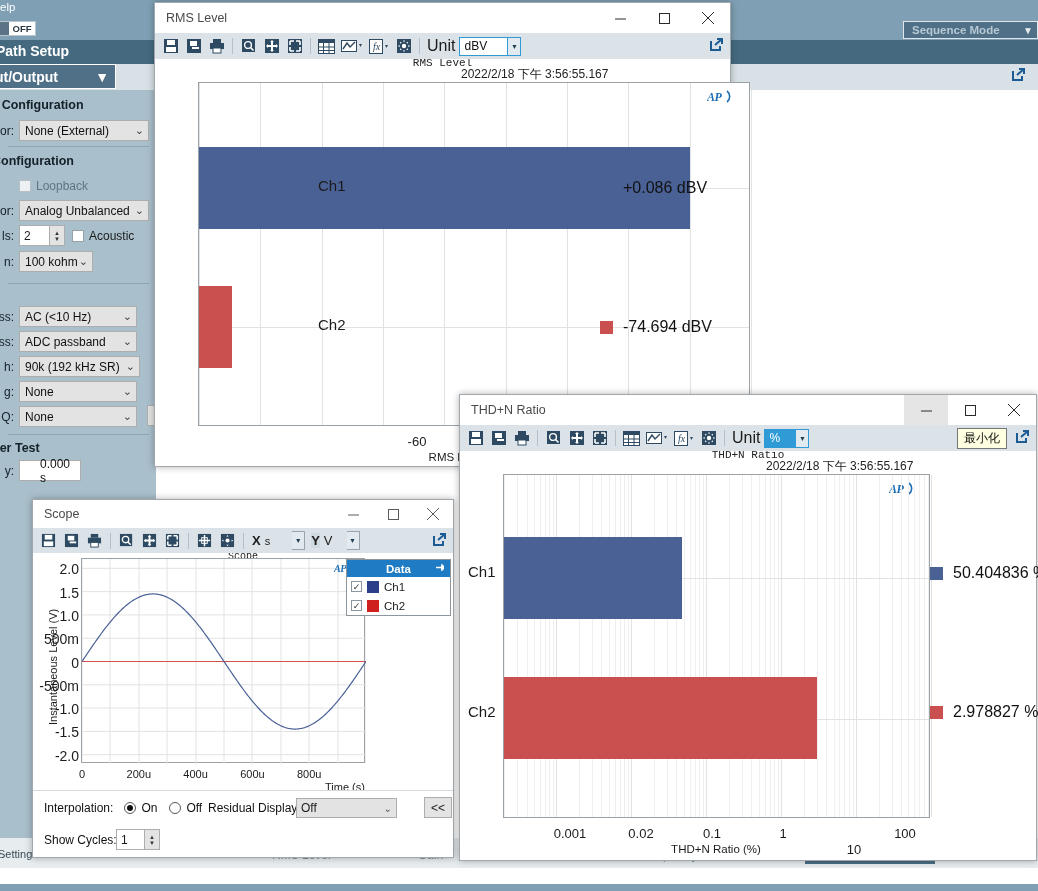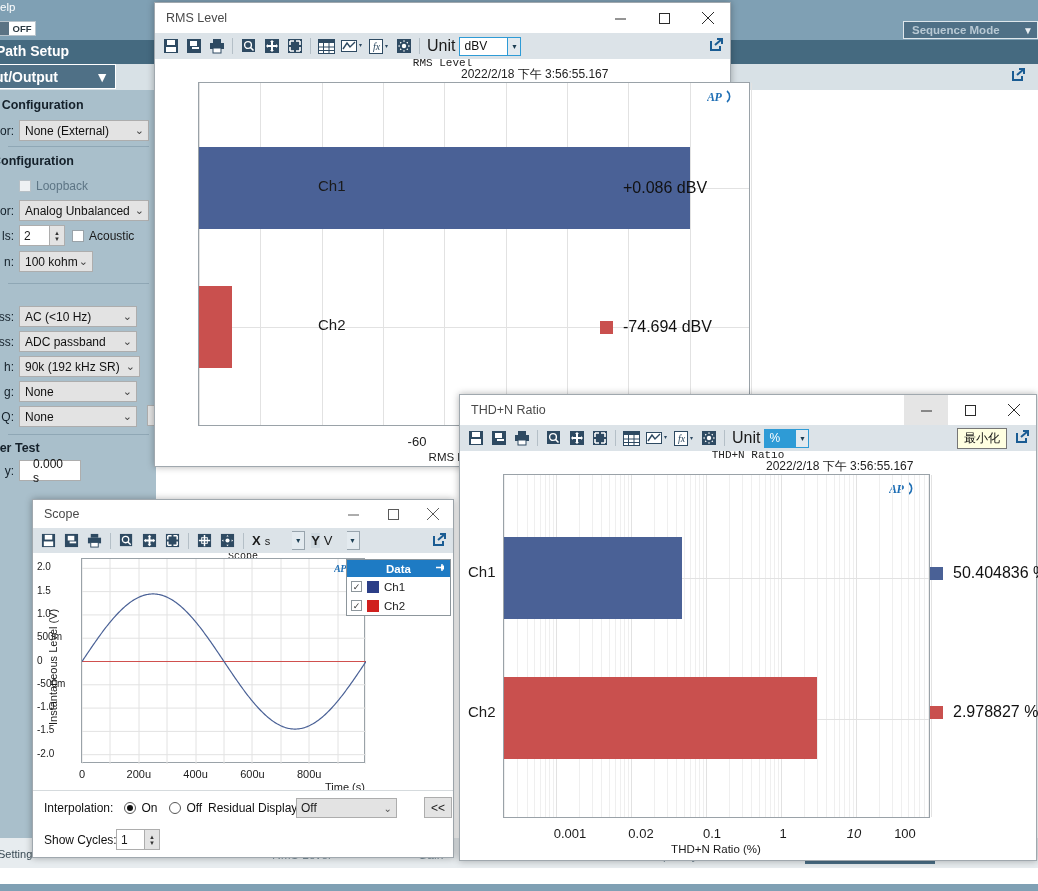--- a/index.html
+++ b/index.html
@@ -39,21 +39,21 @@
 
   .bg-left-panel { position:absolute; left:0; top:90px; width:156px; height:762px; background:#A9BFCB; }
 
   .lp-head { position:absolute; color:#14202a; font-weight:bold; font-size:12.5px; }
   .lp-lbl  { position:absolute; color:#14202a; font-size:12px; text-align:right; }
   .lp-sel  { position:absolute; height:21px; background:#E3E3E3; border:1px solid #ADADAD;
              display:flex; align-items:center; padding:0 2px 0 5px; font-size:12px; color:#111;
              justify-content:space-between; }
   .lp-sel .cv { font-size:11px; color:#444; padding-right:2px; }
   .lp-txt  { position:absolute; height:21px; background:#ffffff; border:1px solid #ADADAD;
-             display:flex; align-items:center; padding:0 13px; font-size:12px; color:#111; }
+             display:flex; align-items:center; padding:0 20px; font-size:12px; color:#111; }
   .lp-cb   { position:absolute; display:flex; align-items:center; gap:5px; font-size:12px; }
   .cbx { width:12px; height:12px; background:#fff; border:1px solid #9aa3a9; display:inline-block; }
   .cbx.dim { background:#eef1f3; border-color:#b7c0c6; }
   .spinbox { position:absolute; height:21px; background:#fff; border:1px solid #ADADAD;
              display:flex; align-items:center; font-size:12px; padding-left:4px; }
   .spin-arrows { margin-left:auto; width:15px; height:19px; background:#E3E3E3;
              border-left:1px solid #ADADAD; display:flex; flex-direction:column;
              align-items:center; justify-content:center; font-size:6px; line-height:6px; color:#333; }
   .lp-div { position:absolute; height:1px; background:#8FA7B5; }
 
@@ -120,21 +120,21 @@
   .legend-row { position:absolute; display:flex; align-items:center; }
   .legend-sw { width:13px; height:13px; }
   .legend-txt { margin-left:10px; font-size:16px; color:#111; white-space:nowrap; }
 
   .ap-logo { position:absolute; font-style:italic; font-weight:bold; color:#1F6FB5;
              font-size:12px; letter-spacing:-0.5px; }
 
   
   .scope-yaxis-title { position:absolute; transform:rotate(-90deg); transform-origin:0 0;
                        font-size:11px; color:#1b1b1b; white-space:nowrap; }
-  .scope-ylbl { position:absolute; font-size:10px; color:#1b1b1b; text-align:left; }
+  .scope-ylbl { position:absolute; font-size:14px; color:#1b1b1b; text-align:right; }
   .scope-xlbl { position:absolute; font-size:11px; color:#1b1b1b; text-align:center; }
   .data-panel { position:absolute; border:1px solid #8d969c; background:#fff; }
   .data-hdr { height:17px; background:#1E7BC4; color:#fff; font-size:11.5px; font-weight:bold;
               display:flex; align-items:center; justify-content:center; position:relative;text-align:center; }
   .data-row { height:19px; display:flex; align-items:center; gap:5px; padding-left:4px; font-size:11.5px; }
   .data-sw { width:12px; height:12px; }
   .mini-cb { width:11px; height:11px; border:1px solid #8d969c; background:#fff;
              display:flex; align-items:center; justify-content:center; font-size:9px; color:#333; }
   .ctrl-row { position:absolute; display:flex; align-items:center; font-size:12px; color:#111; }
   .radio { width:12px; height:12px; border:1px solid #555; border-radius:50%;
@@ -831,21 +831,21 @@
       <div class="bar" style="left: 0px; top: 202px; width: 313px; height: 82px; background: rgb(201, 80, 78);"></div>
     </div>
 
   <div class="cat-lbl" style="left:8px; top:168px;">Ch1</div>
   <div class="cat-lbl" style="left:8px; top:308px;">Ch2</div>
 
   <div class="axis-lbl" style="left:80px; top:431px; width:60px;">0.001</div>
   <div class="axis-lbl" style="left:151px; top:431px; width:60px;">0.02</div>
   <div class="axis-lbl" style="left:222px; top:431px; width:60px;">0.1</div>
   <div class="axis-lbl" style="left:293px; top:431px; width:60px;">1</div>
-  <div class="axis-lbl" style="left:364px; top:431px; width:60px;font-style:italic;">10</div>
+  <div class="axis-lbl" style="left:364px; top:447px; width:60px;">10</div>
   <div class="axis-lbl" style="left:415px; top:431px; width:60px;">100</div>
   <div class="axis-title" style="left:156px; top:448px; width:200px;">THD+N Ratio (%)</div>
 
   <div class="legend-row" style="left:470px; top:169px;">
     <span class="legend-sw" id="thd-sw1" style="background: rgb(74, 97, 150);"></span>
     <span class="legend-txt">50.404836 %</span>
   </div>
   <div class="legend-row" style="left:470px; top:308px;">
     <span class="legend-sw" id="thd-sw2" style="background: rgb(201, 80, 78);"></span>
     <span class="legend-txt">2.978827 %</span>

